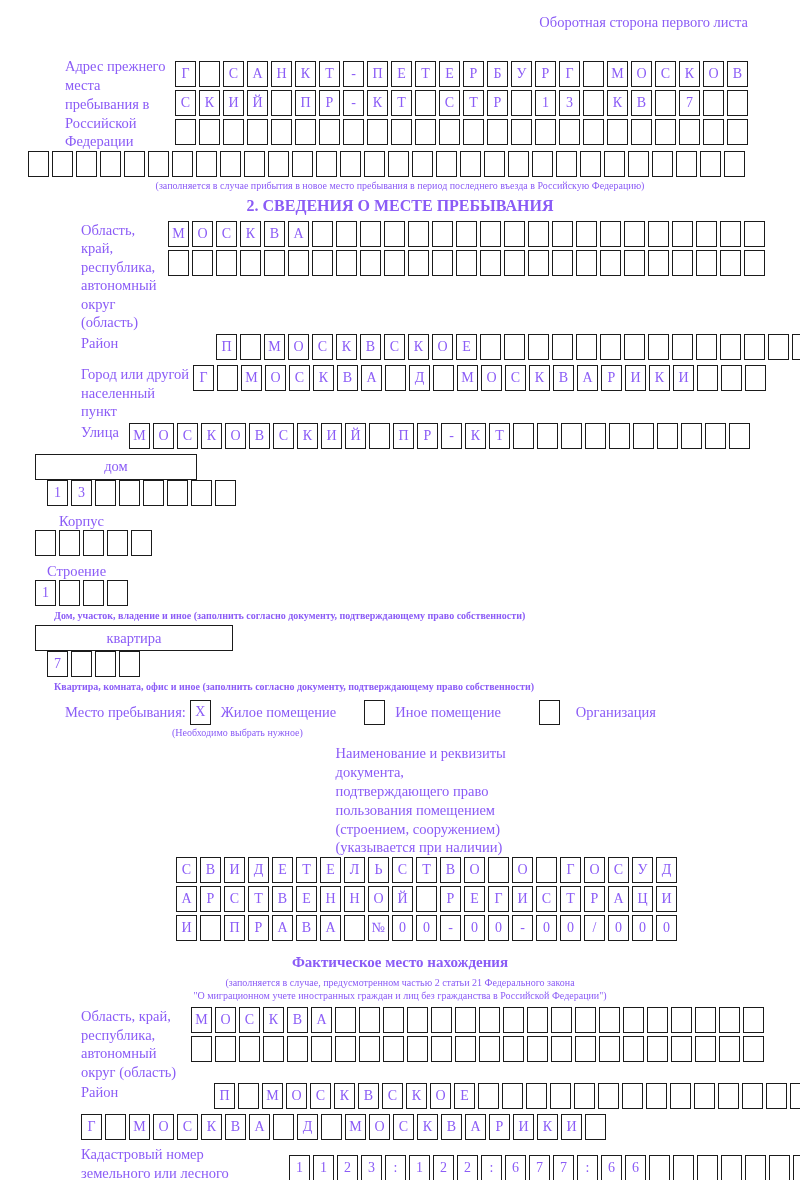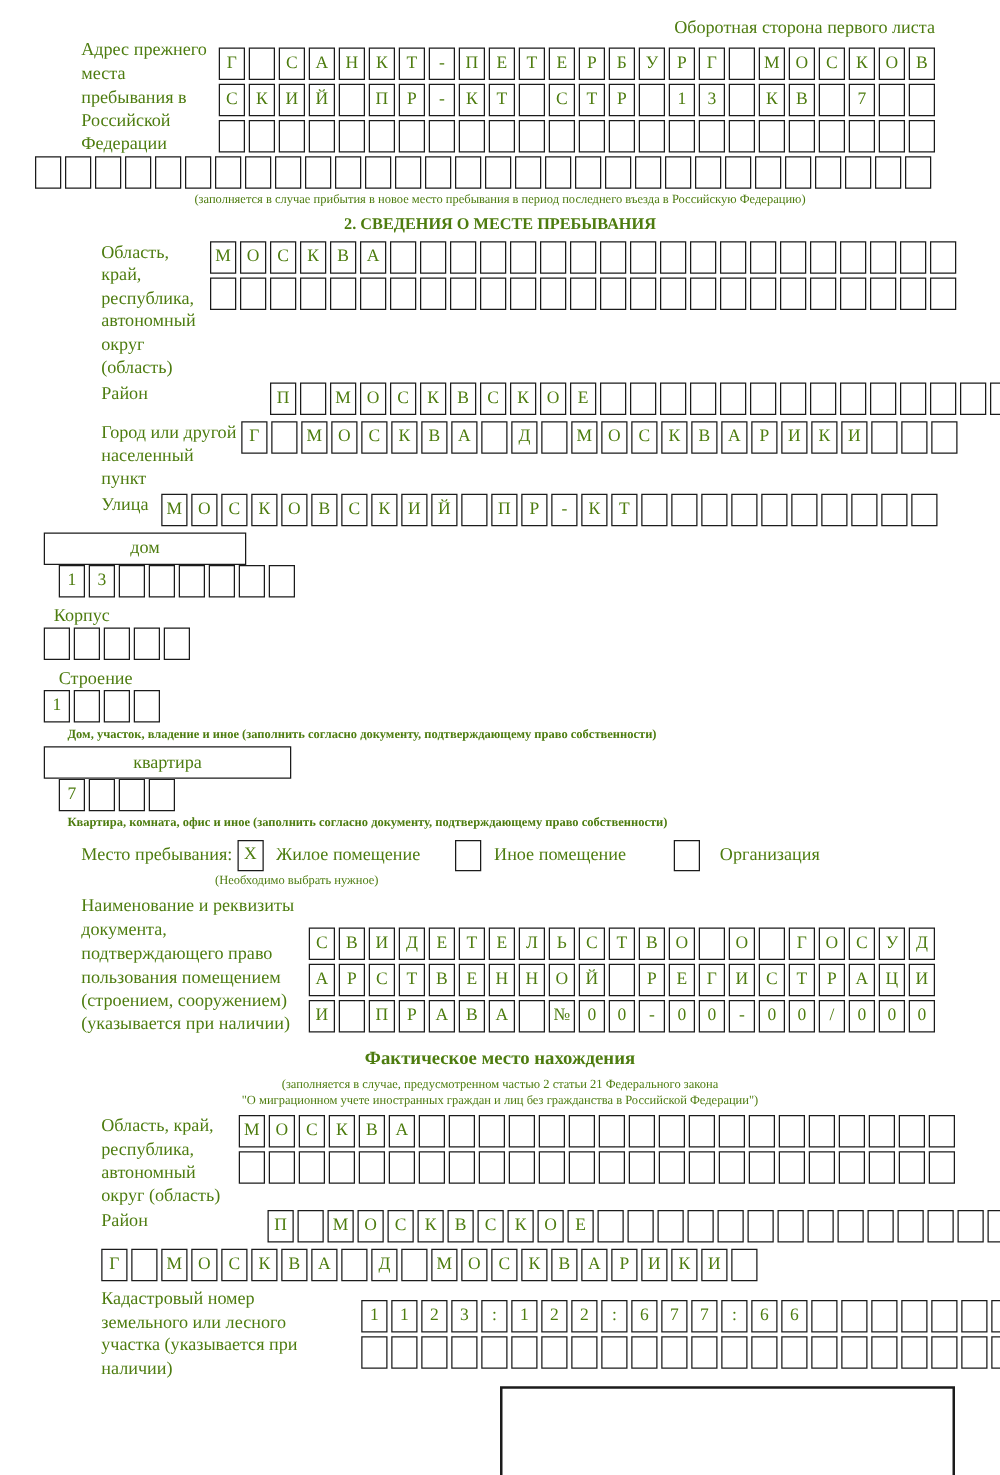--- a/index.html
+++ b/index.html
@@ -1,61 +1,61 @@
 <!DOCTYPE html>
 <html><head>
 <meta charset="utf-8">
 <style>
   html,body { margin:0; padding:0; background:#fff; }
   .page {
     position:relative; width:800px; height:1180px; overflow:hidden;
-    background:#ffffff; color:#4d7c0f;
+    background:#ffffff; color:#8b5cf6;
     font-family:"Liberation Serif","DejaVu Serif",serif;
   }
   .head-note { margin:14px 52px 0 0; text-align:right; font-size:14.5px; }
 
   
   .boxrow { display:flex; gap:3px; margin-bottom:3px; }
   .cbox {
     width:21px; height:26px; box-sizing:border-box; flex:none;
     border:1.6px solid #1b1b1b; background:#fff;
     display:flex; align-items:center; justify-content:center;
     font-size:14px; line-height:1;
   }
 
   
   .frow { display:flex; align-items:flex-start; padding-left:65px; margin-bottom:2px;margin-left:16px; }
   .flabel { width:var(--lw,90px); flex:none; font-size:14.5px; line-height:1.28; }
   .rows { flex:none; }
 
   .caption { font-size:10px; line-height:1.25; }
   .caption.center { text-align:center; }
-  .sec-title { text-align:center; font-weight:bold; font-size:13px; margin:4px 0 6px 0; }
-
-  .prev-block { display:flex; align-items:flex-end; padding-left:65px; }
+  .sec-title { text-align:center; font-weight:bold; font-size:16px; margin:4px 0 6px 0; }
+
+  .prev-block { display:flex; align-items:center; padding-left:65px; margin-top:26px; }
   .prev-label { width:110px; flex:none; font-size:14.5px; line-height:1.3; }
   .full-row { padding-left:28px; }
 
   .domrow { display:flex; align-items:flex-start; padding-left:35px; margin:2px 0 1px 0;flex-direction:column; }
   .widebox {
     height:26px; box-sizing:border-box; border:1.6px solid #1b1b1b; flex:none;
     display:flex; align-items:center; justify-content:center; font-size:14.5px;
   }
   .inline-label { flex:none; font-size:14.5px; margin-top:4px; }
   .cap-left { padding-left:54px; margin-bottom:3px;font-weight:bold; }
 
   .mesto-row { display:flex; align-items:center; padding-left:65px; margin:6px 0 2px 0; font-size:14.5px; }
   .checkbox {
     width:21px; height:25px; box-sizing:border-box; flex:none;
     border:1.6px solid #1b1b1b; display:flex; align-items:center; justify-content:center;
     font-size:14px;
   }
   .mesto-caption { margin-left:172px; margin-bottom:4px; }
 
-  .doc-block { display:flex; align-items:flex-end; padding-left:65px; margin-top:5px; }
+  .doc-block { display:flex; align-items:center; padding-left:49px; margin-top:5px;flex-direction:column; }
   .doc-label { width:178px; flex:none; font-size:14.5px; line-height:1.3; }
   .doc-rows { margin-left:4px; }
 
   .fact-title { text-align:center; font-weight:bold; font-size:15px; margin:10px 0 6px 0; }
 
   .stamp-wrap { margin-top:4px; }
   .stamp-box { margin-left:400px; width:364px; height:178px; box-sizing:border-box; border:2px solid #1b1b1b; }
 
   .mt { margin-top:2px;gap:48px; }
 </style>
@@ -343,21 +343,21 @@
     <div class="boxrow" style="margin-left:12px">
         <span class="cbox">1</span>
         <span class="cbox">3</span>
         <span class="cbox"></span>
         <span class="cbox"></span>
         <span class="cbox"></span>
         <span class="cbox"></span>
         <span class="cbox"></span>
         <span class="cbox"></span>
       </div>
-    <div class="inline-label" style="margin-left:8px;margin-right:4px">Корпус</div>
+    <div class="inline-label" style="margin-left:24px;margin-right:4px">Корпус</div>
     <div class="boxrow">
         <span class="cbox"></span>
         <span class="cbox"></span>
         <span class="cbox"></span>
         <span class="cbox"></span>
         <span class="cbox"></span>
       </div>
     <div class="inline-label" style="margin-left:12px;margin-right:6px">Строение</div>
     <div class="boxrow">
         <span class="cbox">1</span>

